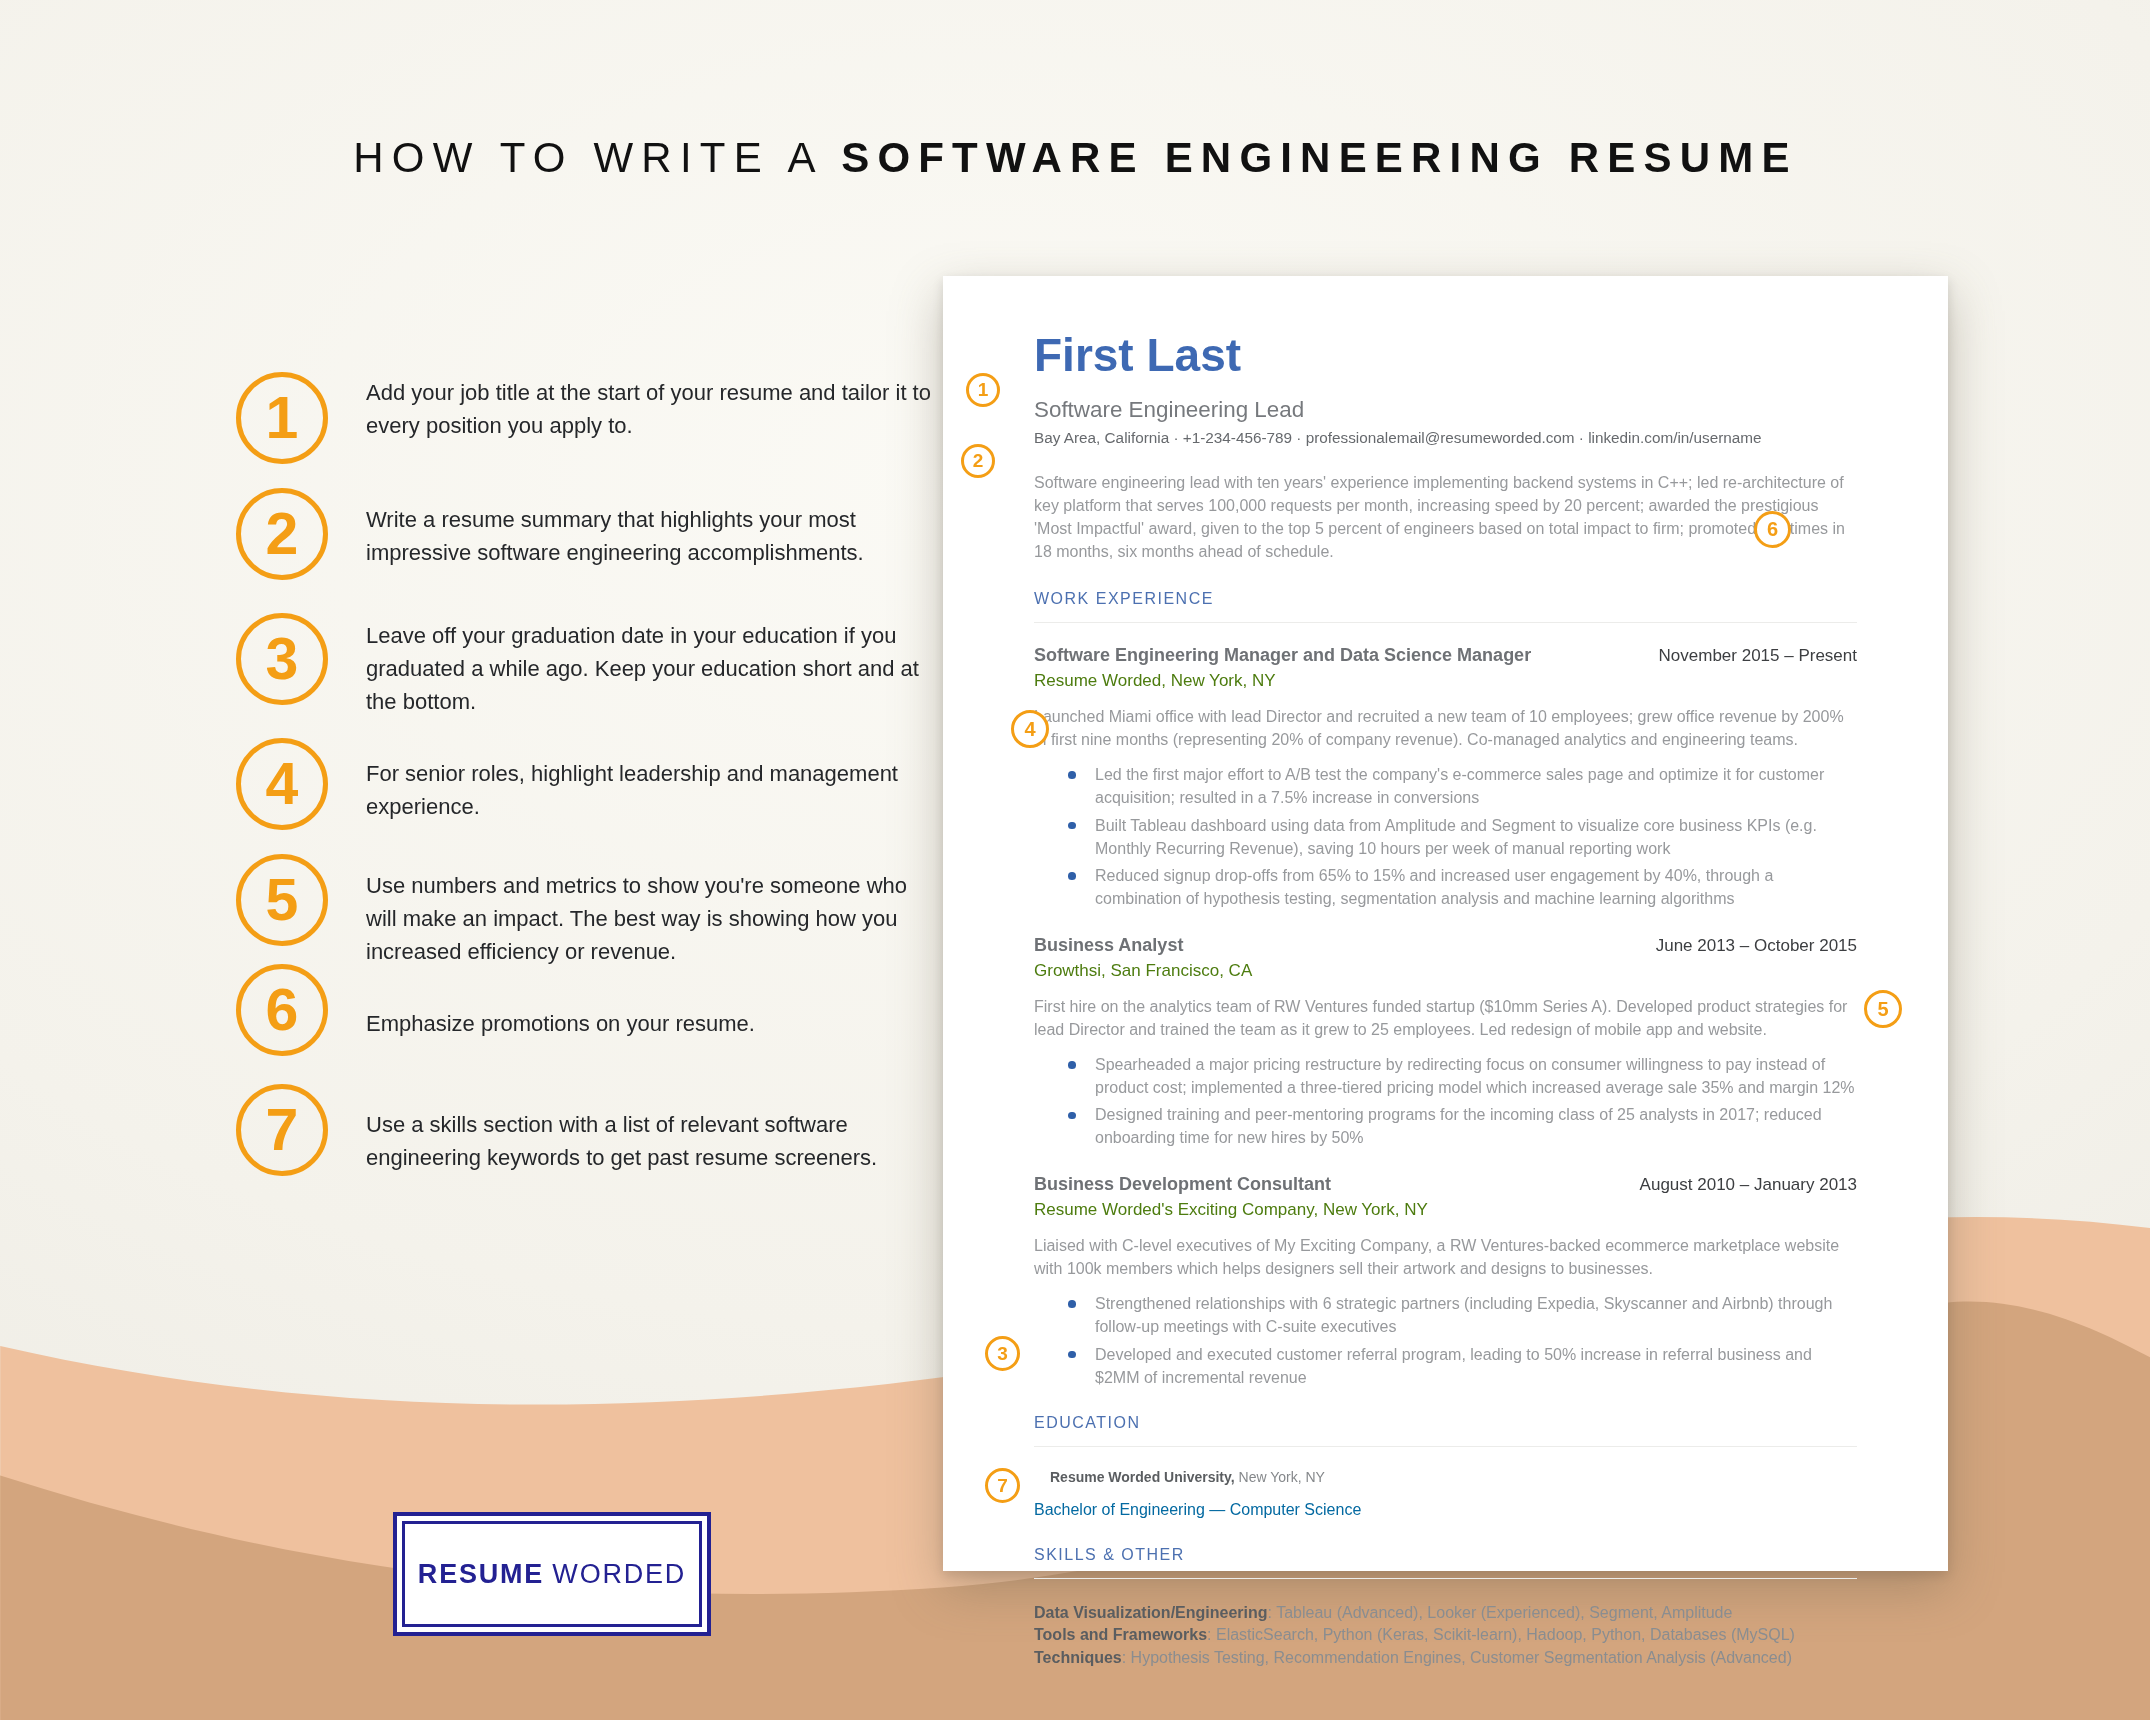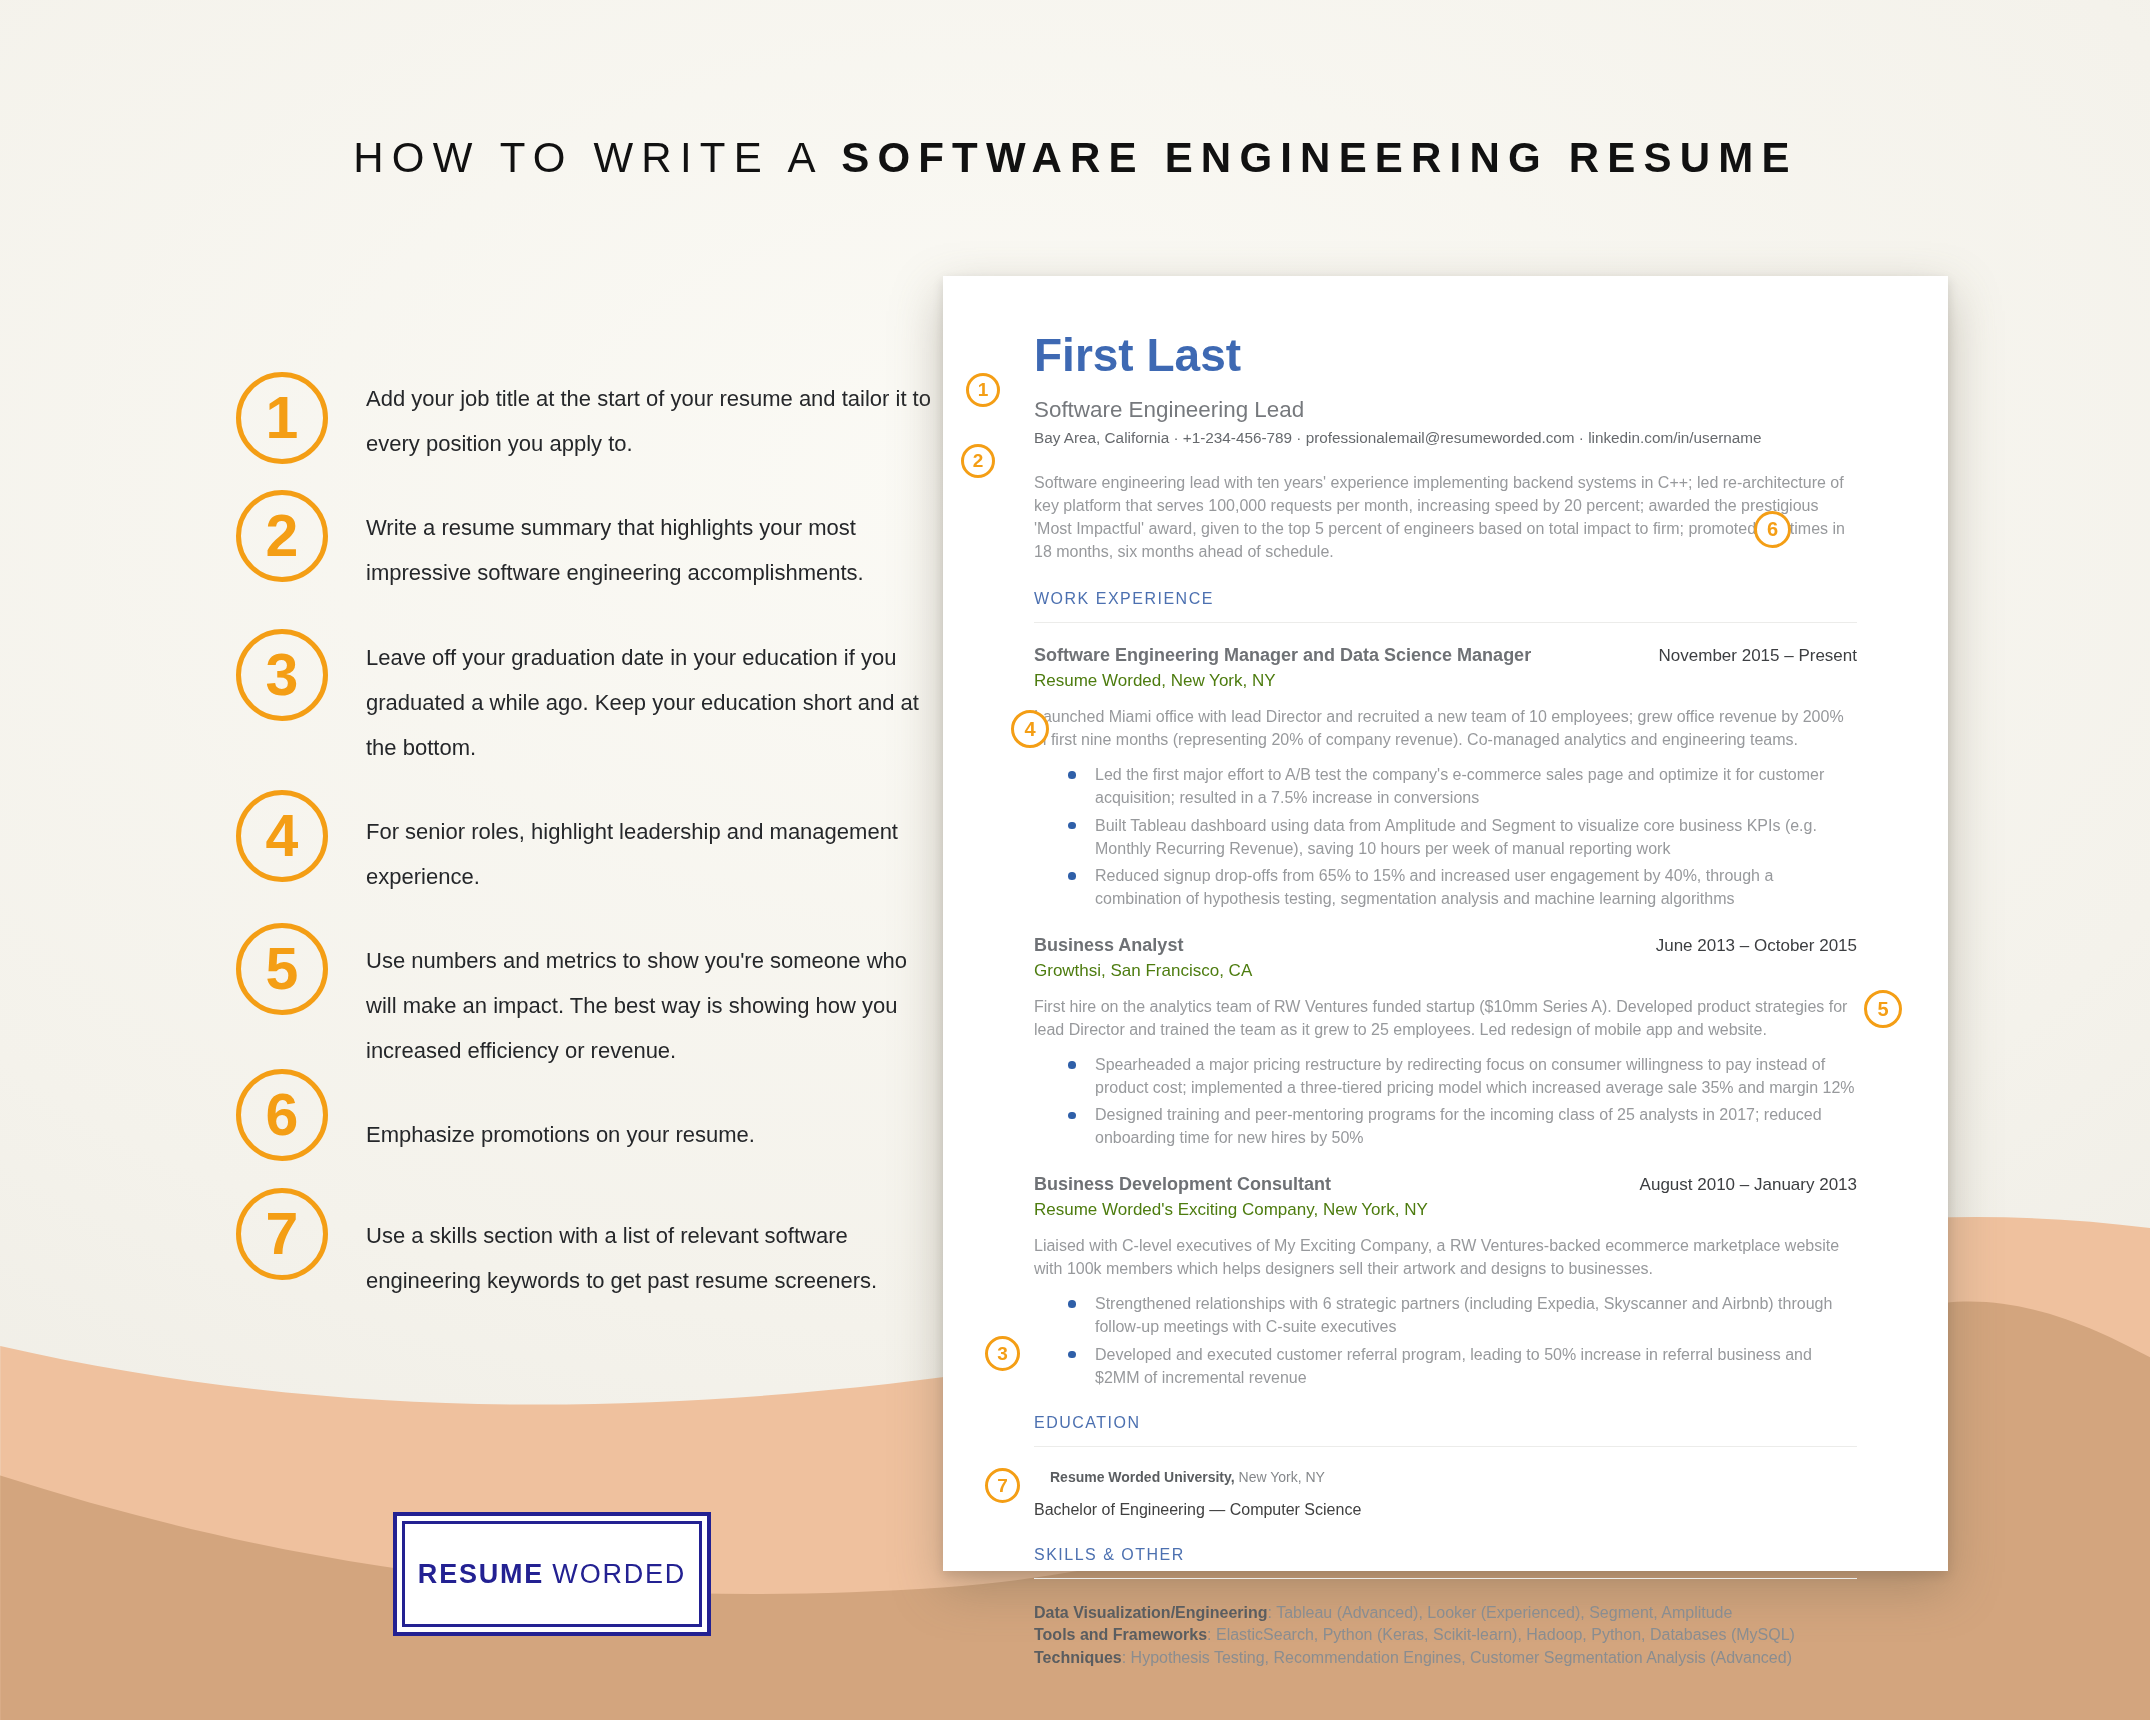--- a/index.html
+++ b/index.html
@@ -18,21 +18,21 @@
   .main-title .t-reg{font-weight:400;}
   .main-title .t-bold{font-weight:800;}
   
   .tips{position:absolute;left:236px;top:375px;width:713px;display:flex;flex-direction:column;gap:38px;}
   .tip{display:flex;align-items:flex-start;gap:38px;}
   .tip-circle{
     flex:0 0 auto;width:82px;height:82px;border:5.9px solid #f49e15;border-radius:50%;
     display:flex;align-items:center;justify-content:center;
     color:#f49e15;font-weight:800;font-size:59px;background:transparent;
   }
-  .tip-text{font-size:22px;line-height:45px;color:#25272a;width:566px;padding-top:1.2px;}
+  .tip-text{font-size:22px;line-height:33px;color:#25272a;width:566px;padding-top:1.2px;}
   .tip.m1 .tip-circle{margin-top:-3.5px;}
   .tip.m2 .tip-circle{margin-top:-14px;}
   .tip.m3 .tip-circle{margin-top:-4.7px;}
   .tip.m4 .tip-circle{margin-top:-17.7px;}
   .tip.m5 .tip-circle{margin-top:-14px;}
   .tip.m6 .tip-circle{margin-top:-42px;}
   .tip.m7 .tip-circle{margin-top:-23.6px;}
   .tip.m7{margin-top:13px;}
   
   .logo-box{
@@ -67,21 +67,21 @@
   .r-bullets li{
     position:relative;font-size:16px;line-height:23px;color:#97999c;
     padding-left:27px;margin-bottom:4.7px;
   }
   .r-bullets li::before{
     content:"";position:absolute;left:0;top:8.2px;width:7.7px;height:7.7px;border-radius:50%;background:#2f5fa8;
   }
   .r-school{font-size:14px;margin:16px;}
   .r-school-bold{font-weight:700;color:#5a5d60;}
   .r-school-rest{color:#85888b;}
-  .r-degree{font-size:16px;color:#404040;margin-top:5.9px;}
+  .r-degree{font-size:16px;color:#0369a1;margin-top:5.9px;}
   .r-skill{font-size:16px;line-height:22.4px;margin:0;}
   .r-skill-label{font-weight:700;color:#5a5d60;}
   .r-skill-val{color:#8a8d90;}
   .edu-block{margin-bottom:27px;}
   
   .co{
     position:absolute;border:3.5px solid #f49e15;border-radius:50%;background:#fff;
     display:flex;align-items:center;justify-content:center;color:#f49e15;font-weight:800;
     box-sizing:border-box;
   }

